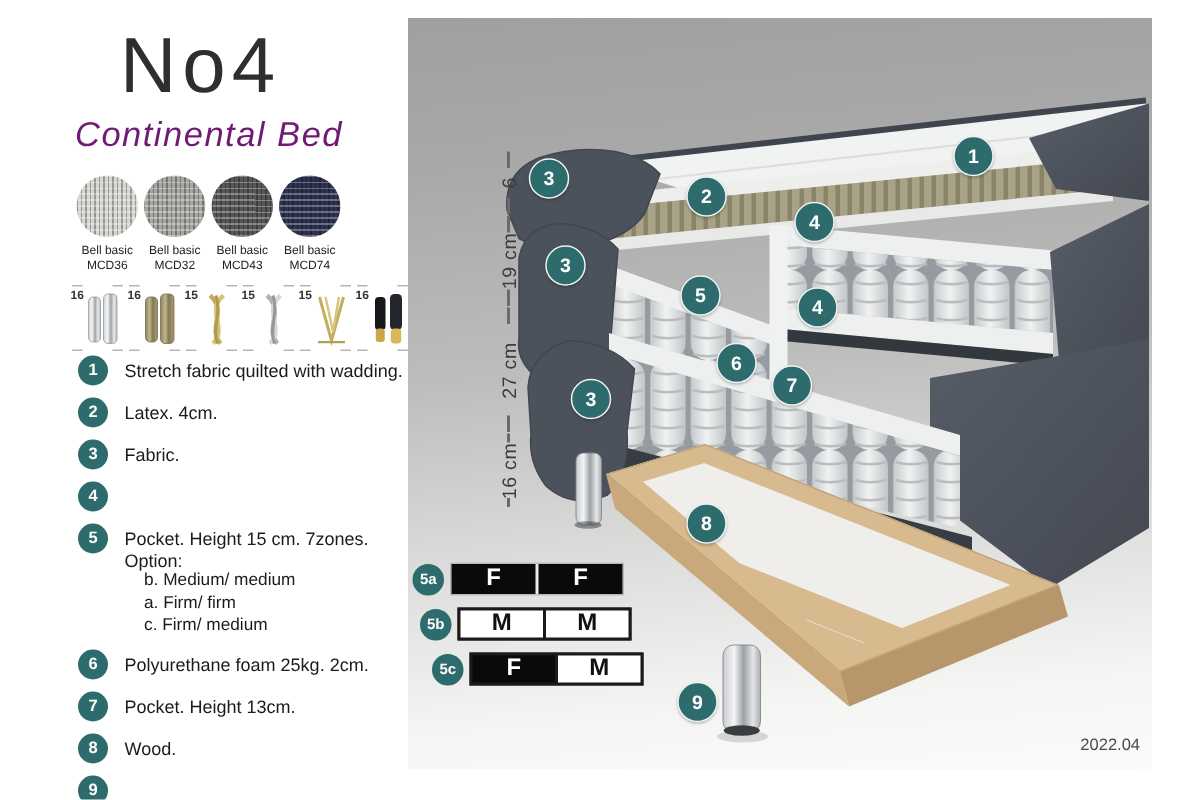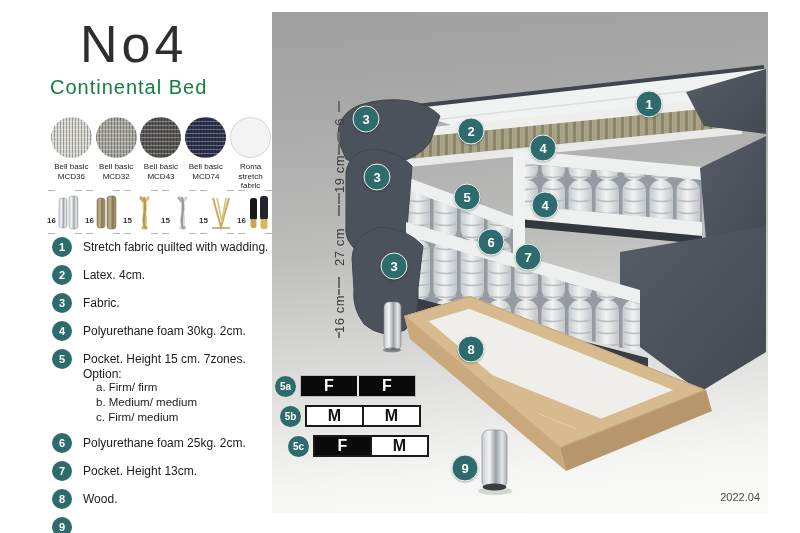--- a/index.html
+++ b/index.html
@@ -3,40 +3,40 @@
 <meta charset="utf-8">
 <style>
   html,body{margin:0;padding:0;}
   body{
     width:800px;height:533px;position:relative;background:#ffffff;
     font-family:"Liberation Sans", sans-serif;overflow:hidden;color:#222;
   }
   
   .title{position:absolute;left:48px;top:14px;font-size:52px;font-weight:200;
     color:#2e2e2e;letter-spacing:4px;margin-left:32px;}
-  .subtitle{position:absolute;left:50px;top:76px;font-size:20px;font-weight:300;
-    color:#15803d;letter-spacing:1px;}
+  .subtitle{position:absolute;left:50px;top:76px;font-size:23px;font-weight:300;
+    color:#701a75;letter-spacing:1px;font-style:italic;}
   .swatches{position:absolute;left:49px;top:117px;width:224px;display:flex;}
   .swatch{width:45px;display:flex;flex-direction:column;align-items:center;}
   .swatch-circle{width:41px;height:41px;border-radius:50%;box-sizing:border-box;}
   .weave{background-image:
       repeating-linear-gradient(0deg, rgba(255,255,255,.30) 0 1px, rgba(0,0,0,0) 1px 4px),
       repeating-linear-gradient(90deg, rgba(0,0,0,.30) 0 1px, rgba(0,0,0,0) 1px 3px);}
   .sw1{background-color:#d8d6d0;}
   .sw2{background-color:#a9a7a2;}
   .sw3{background-color:#585755;}
   .sw4{background-color:#2e3350;}
   .sw5{background-color:#f3f3f3;border:1px solid #d6d6d6;}
   .swatch-label{margin-top:4px;font-size:8px;line-height:1.2;text-align:center;color:#222;}
   .legs{position:absolute;left:47px;top:188px;width:228px;display:flex;}
   .legcell{width:38px;height:50px;position:relative;}
   .legcell .dash{position:absolute;width:7px;height:1px;background:#b5b5b5;}
   .legcell .d1{left:1px;top:2px;}  .legcell .d2{right:3px;top:2px;}
   .legcell .d3{left:1px;bottom:4px;}  .legcell .d4{right:3px;bottom:4px;}
-  .legnum{position:absolute;left:0px;top:28px;font-size:8px;font-weight:bold;color:#333;}
+  .legnum{position:absolute;left:0px;top:4px;font-size:8px;font-weight:bold;color:#333;}
   .legsvg{position:absolute;left:9px;top:5px;}
   .materials{position:absolute;left:52px;top:237px;width:228px;}
   .mat-row{display:flex;gap:11px;margin-bottom:8px;}
   .mat-badge{width:20px;height:20px;border-radius:50%;background:#2E6B6D;color:#fff;
     font-size:11px;font-weight:bold;text-align:center;line-height:20px;flex-shrink:0;}
   .mat-text{font-size:12px;color:#1b1b1b;padding-top:3px;line-height:1.25;}
   .mat-options{margin:-4px 0 8px 44px;font-size:11.5px;color:#1b1b1b;line-height:1.3;}
   
   .diagram-bg{position:absolute;left:272px;top:12px;width:496px;height:501px;
     background:linear-gradient(175deg,#a0a0a0 0%,#a8a8a8 18%,#bdbdbc 45%,#dfdfde 70%,#f5f5f4 88%,#fbfbfa 100%);}
@@ -94,27 +94,20 @@
       <div>MCD43</div>
     </div>
   </div>
   <div class="swatch">
     <div class="swatch-circle sw4 weave"></div>
     <div class="swatch-label">
       <div>Bell basic</div>
       <div>MCD74</div>
     </div>
   </div>
-  <div class="swatch">
-    <div class="swatch-circle sw5"></div>
-    <div class="swatch-label">
-      <div>Roma</div>
-      <div>stretch fabric</div>
-    </div>
-  </div>
 </div>
 
 <div class="legs">
   <div class="legcell">
     <span class="dash d1"></span>
       <span class="dash d2"></span>
       <span class="dash d3"></span>
       <span class="dash d4"></span>
     <span class="legnum">16</span>
     <svg class="legsvg" width="26" height="40">
@@ -209,29 +202,28 @@
   <div class="mat-row">
     <span class="mat-badge">2</span>
     <span class="mat-text">Latex. 4cm.</span>
   </div>
   <div class="mat-row">
     <span class="mat-badge">3</span>
     <span class="mat-text">Fabric.</span>
   </div>
   <div class="mat-row">
     <span class="mat-badge">4</span>
-    <span class="mat-text">Polyurethane foam 30kg. 2cm.</span>
   </div>
   <div class="mat-row" style="margin-bottom:2px;">
     <span class="mat-badge">5</span>
     <span class="mat-text">Pocket. Height 15 cm. 7zones. Option:</span>
   </div>
   <div class="mat-options">
+    <div>b. Medium/ medium</div>
     <div>a. Firm/ firm</div>
-    <div>b. Medium/ medium</div>
     <div>c. Firm/ medium</div>
   </div>
   <div class="mat-row">
     <span class="mat-badge">6</span>
     <span class="mat-text">Polyurethane foam 25kg. 2cm.</span>
   </div>
   <div class="mat-row">
     <span class="mat-badge">7</span>
     <span class="mat-text">Pocket. Height 13cm.</span>
   </div>

